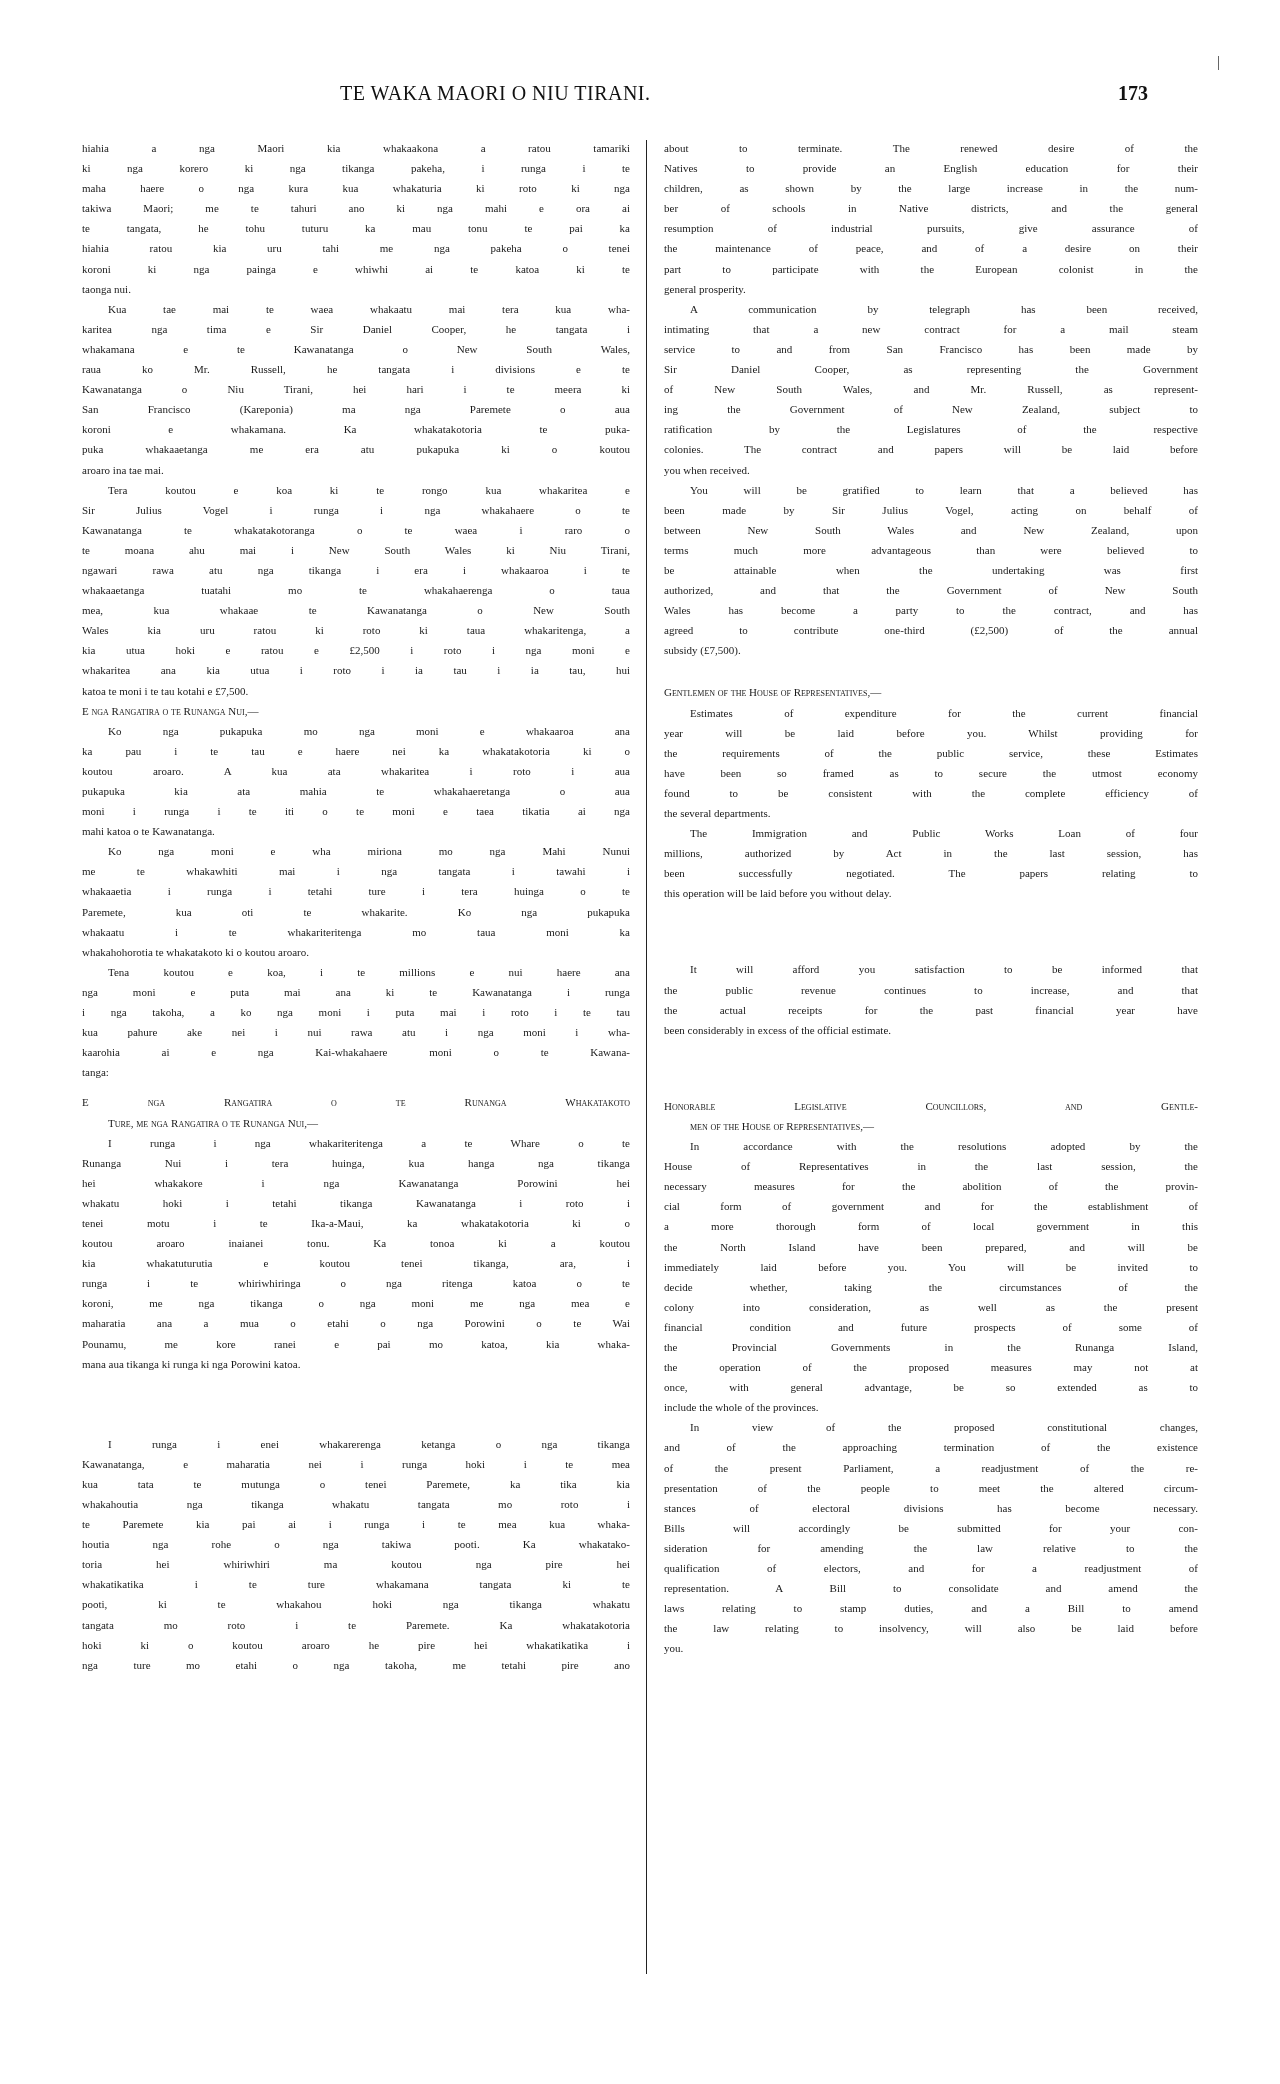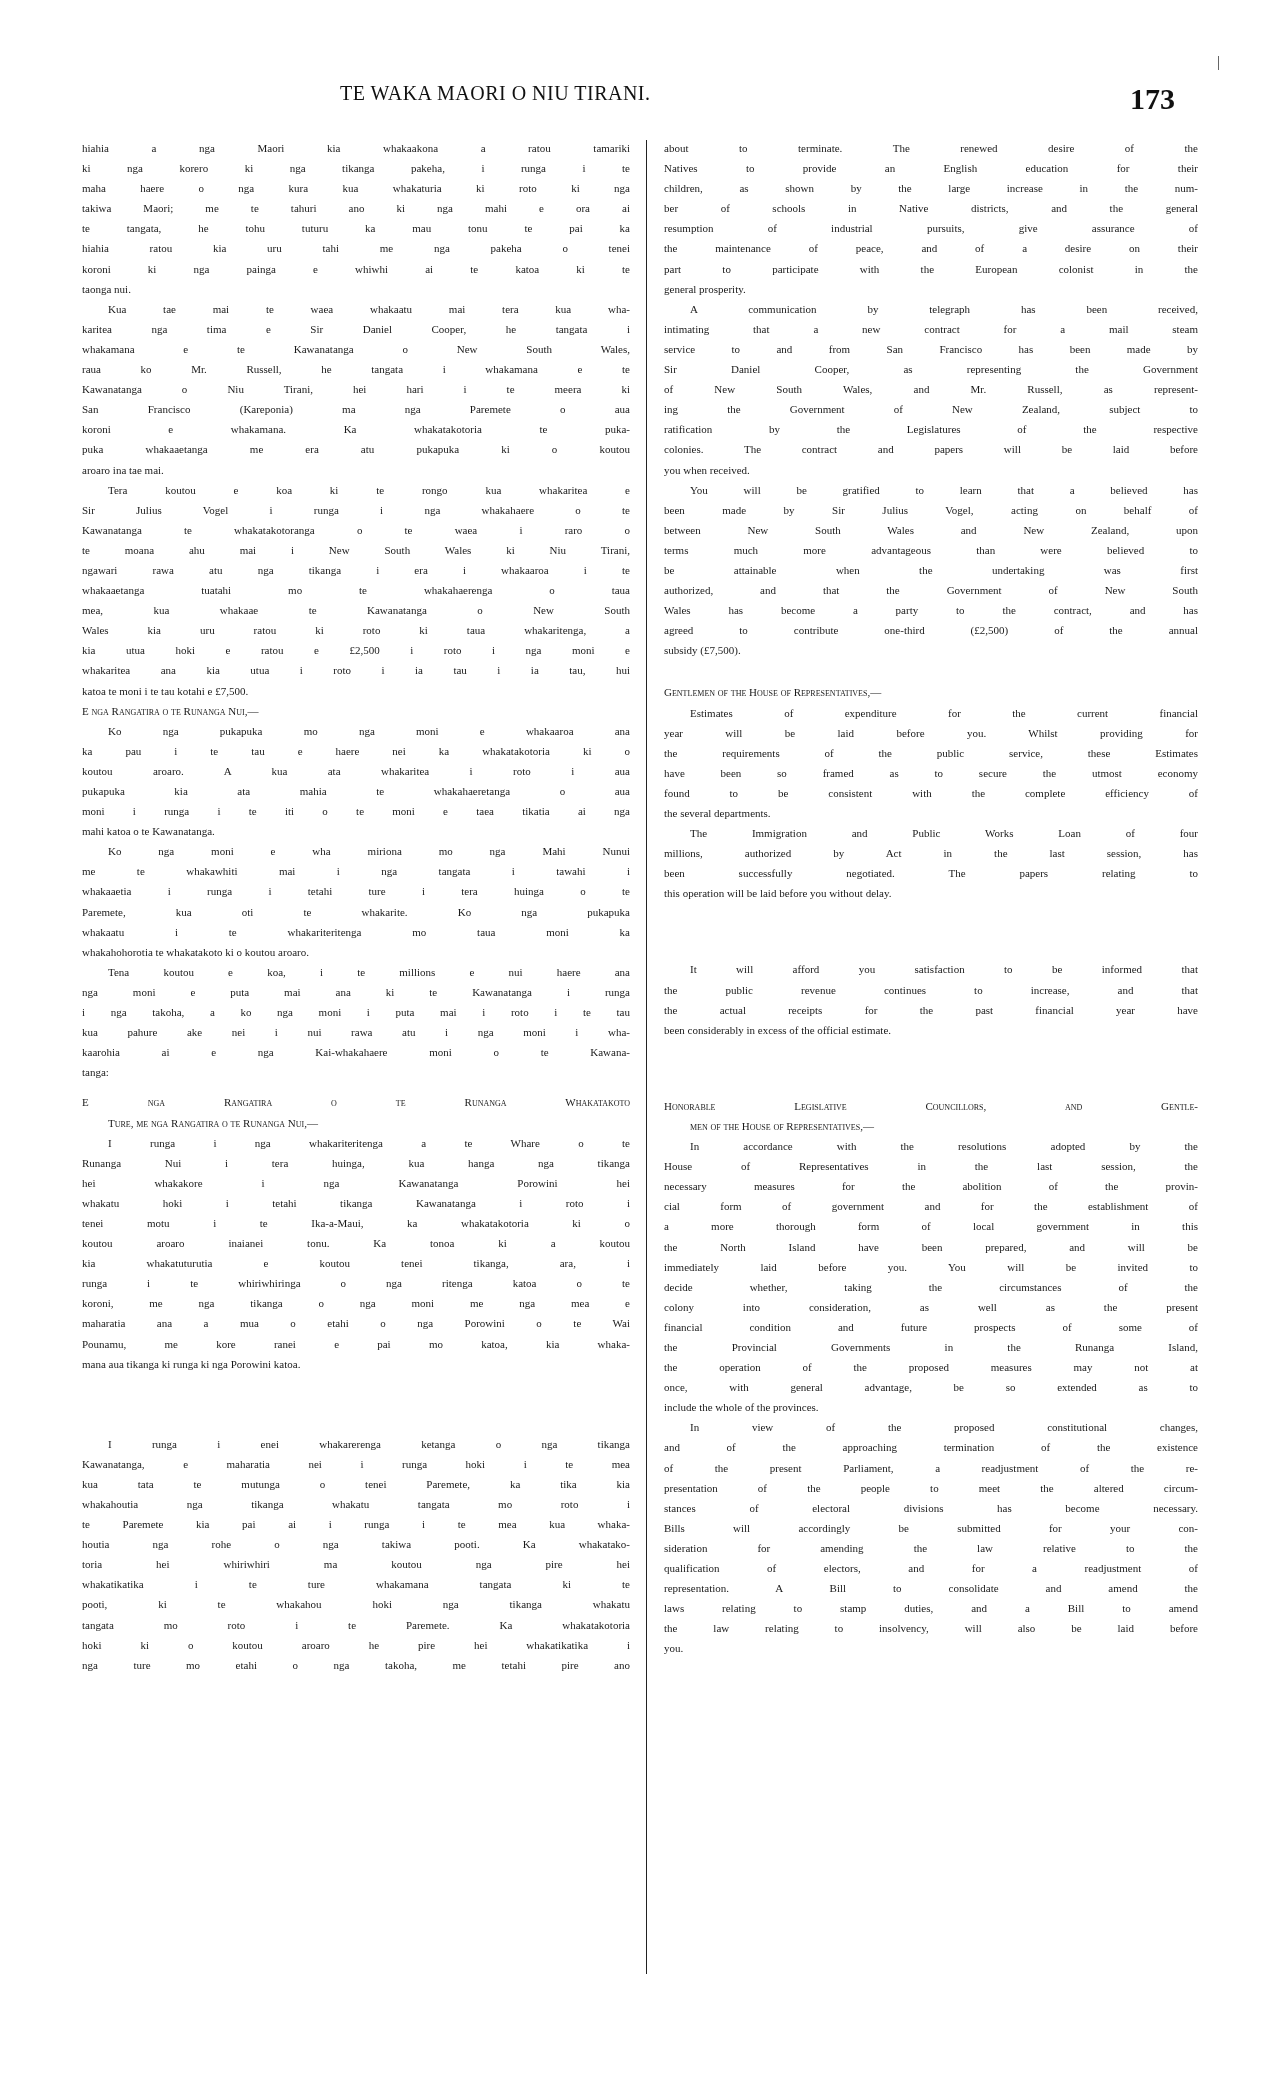--- a/index.html
+++ b/index.html
@@ -24,24 +24,23 @@
       top: 0;
       font-size: 20px;
       letter-spacing: 0.5px;
       color: #111;
       white-space: nowrap;
     }
     .page-number {
       position: absolute;
       left: 1118px;
       top: 0;
-      font-size: 30px;
+      font-size: 20px;
       font-weight: bold;
       color: #111;
-      margin-left: 12px;
     }
     .edge-mark {
       position: absolute;
       left: 1218px;
       top: 56px;
       width: 1px;
       height: 14px;
       background: #666;
     }
     .column {
@@ -96,21 +95,21 @@
       <span class="line">takiwa Maori; me te tahuri ano ki nga mahi e ora ai</span>
       <span class="line">te tangata, he tohu tuturu ka mau tonu te pai ka</span>
       <span class="line">hiahia ratou kia uru tahi me nga pakeha o tenei</span>
       <span class="line">koroni ki nga painga e whiwhi ai te katoa ki te</span>
       <span class="line last">taonga nui.</span>
     </div>
   <div>
       <span class="line indent">Kua tae mai te waea whakaatu mai tera kua wha-</span>
       <span class="line">karitea nga tima e Sir Daniel Cooper, he tangata i</span>
       <span class="line">whakamana e te Kawanatanga o New South Wales,</span>
-      <span class="line">raua ko Mr. Russell, he tangata i whakamana e te</span>
+      <span class="line">raua ko Mr. Russell, he tangata i divisions e te</span>
       <span class="line">Kawanatanga o Niu Tirani, hei hari i te meera ki</span>
       <span class="line">San Francisco (Kareponia) ma nga Paremete o aua</span>
       <span class="line">koroni e whakamana. Ka whakatakotoria te puka-</span>
       <span class="line">puka whakaaetanga me era atu pukapuka ki o koutou</span>
       <span class="line last">aroaro ina tae mai.</span>
     </div>
   <div>
       <span class="line indent">Tera koutou e koa ki te rongo kua whakaritea e</span>
       <span class="line">Sir Julius Vogel i runga i nga whakahaere o te</span>
       <span class="line">Kawanatanga te whakatakotoranga o te waea i raro o</span>

